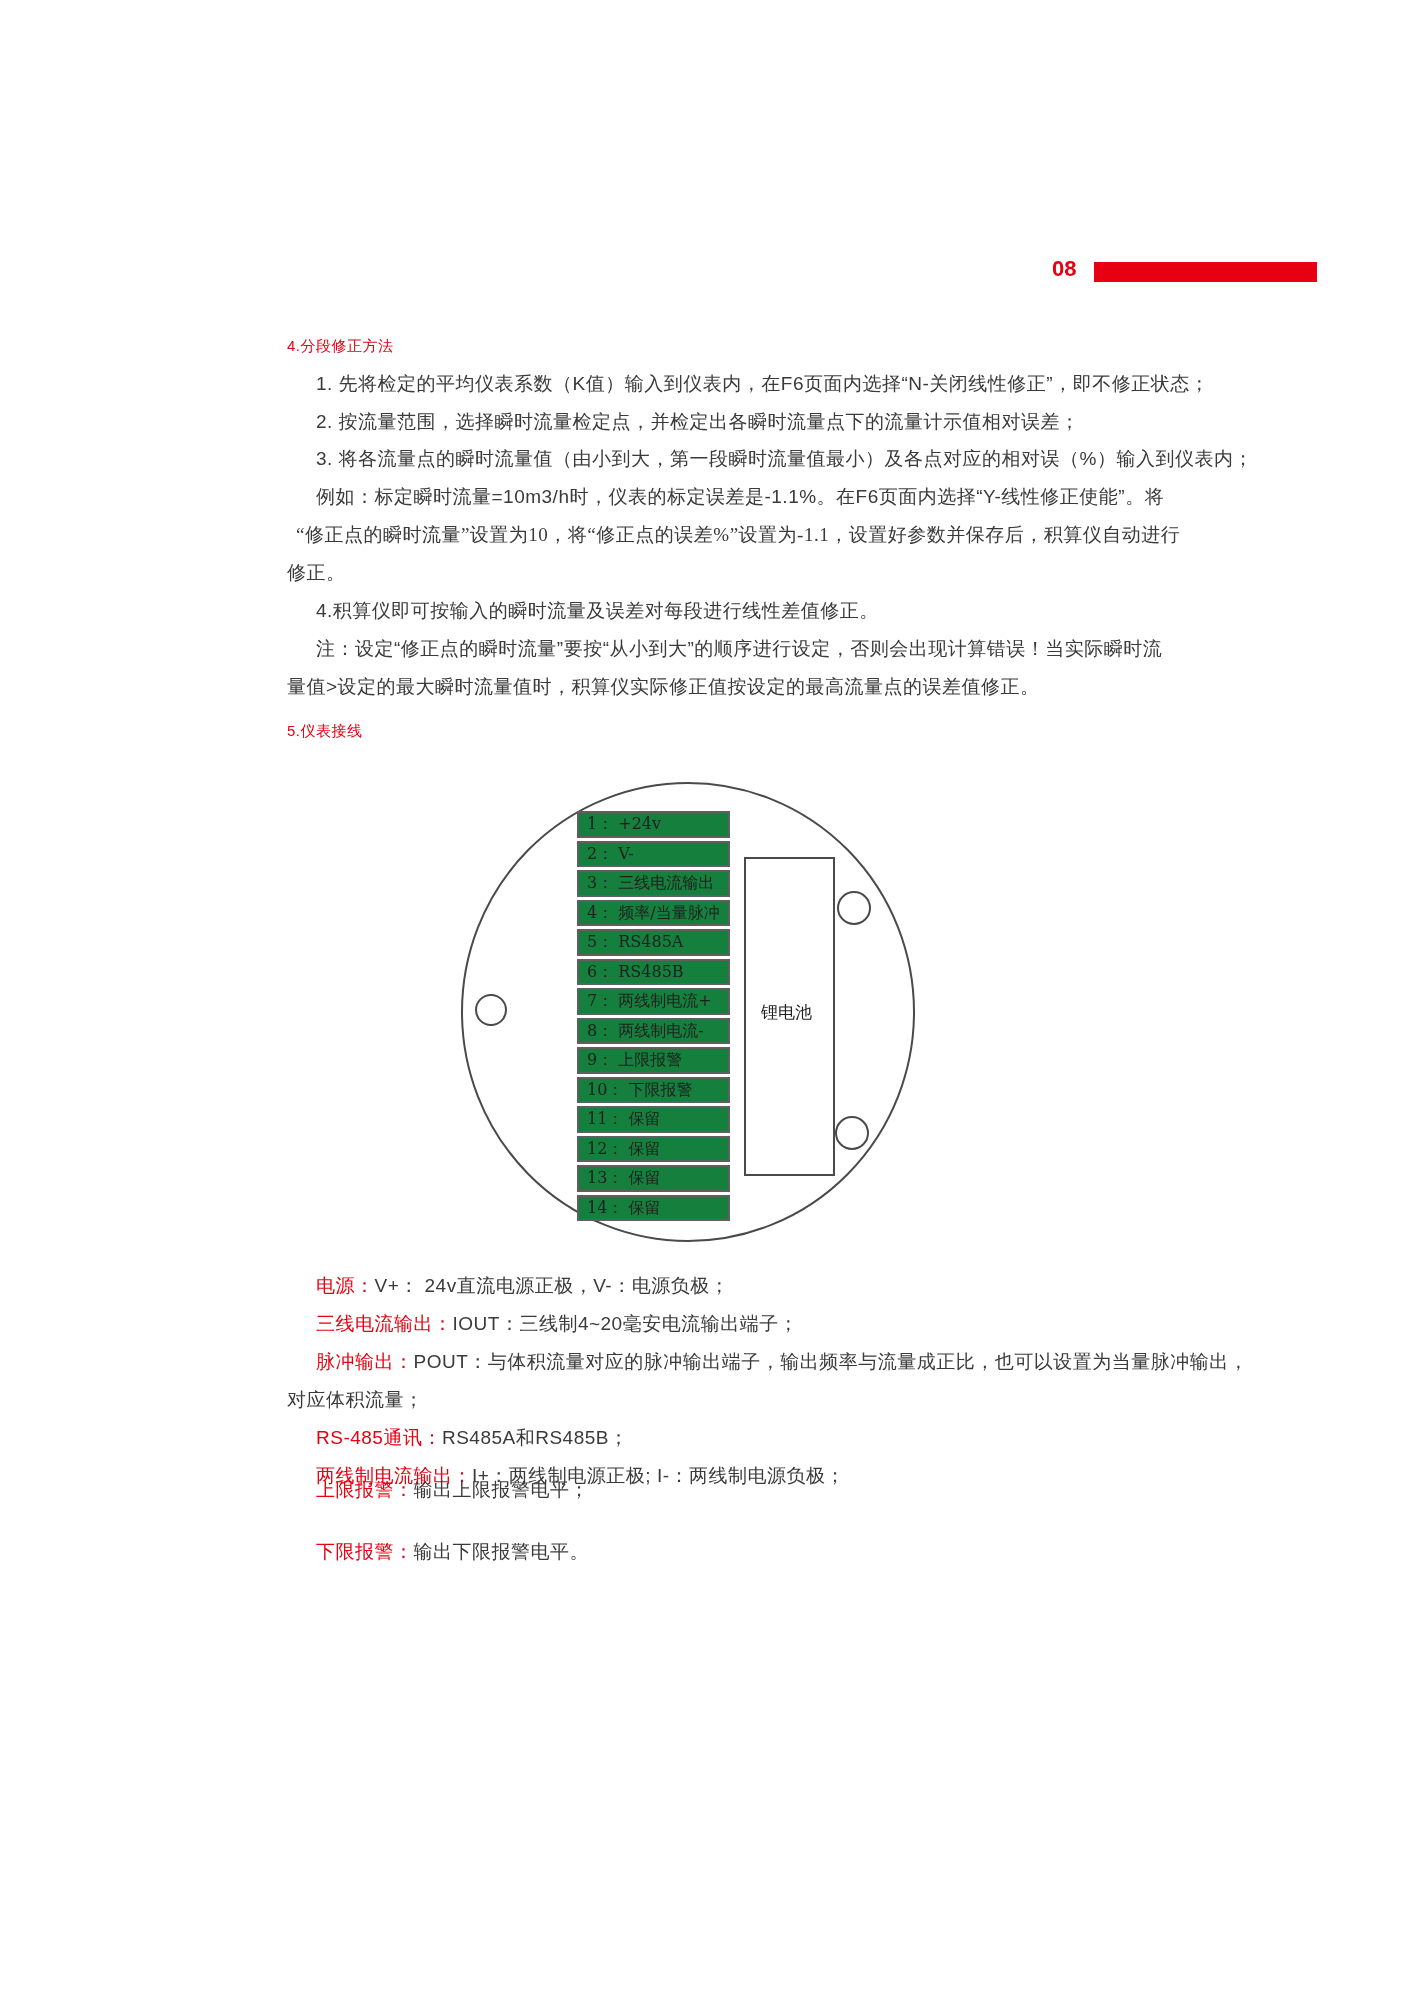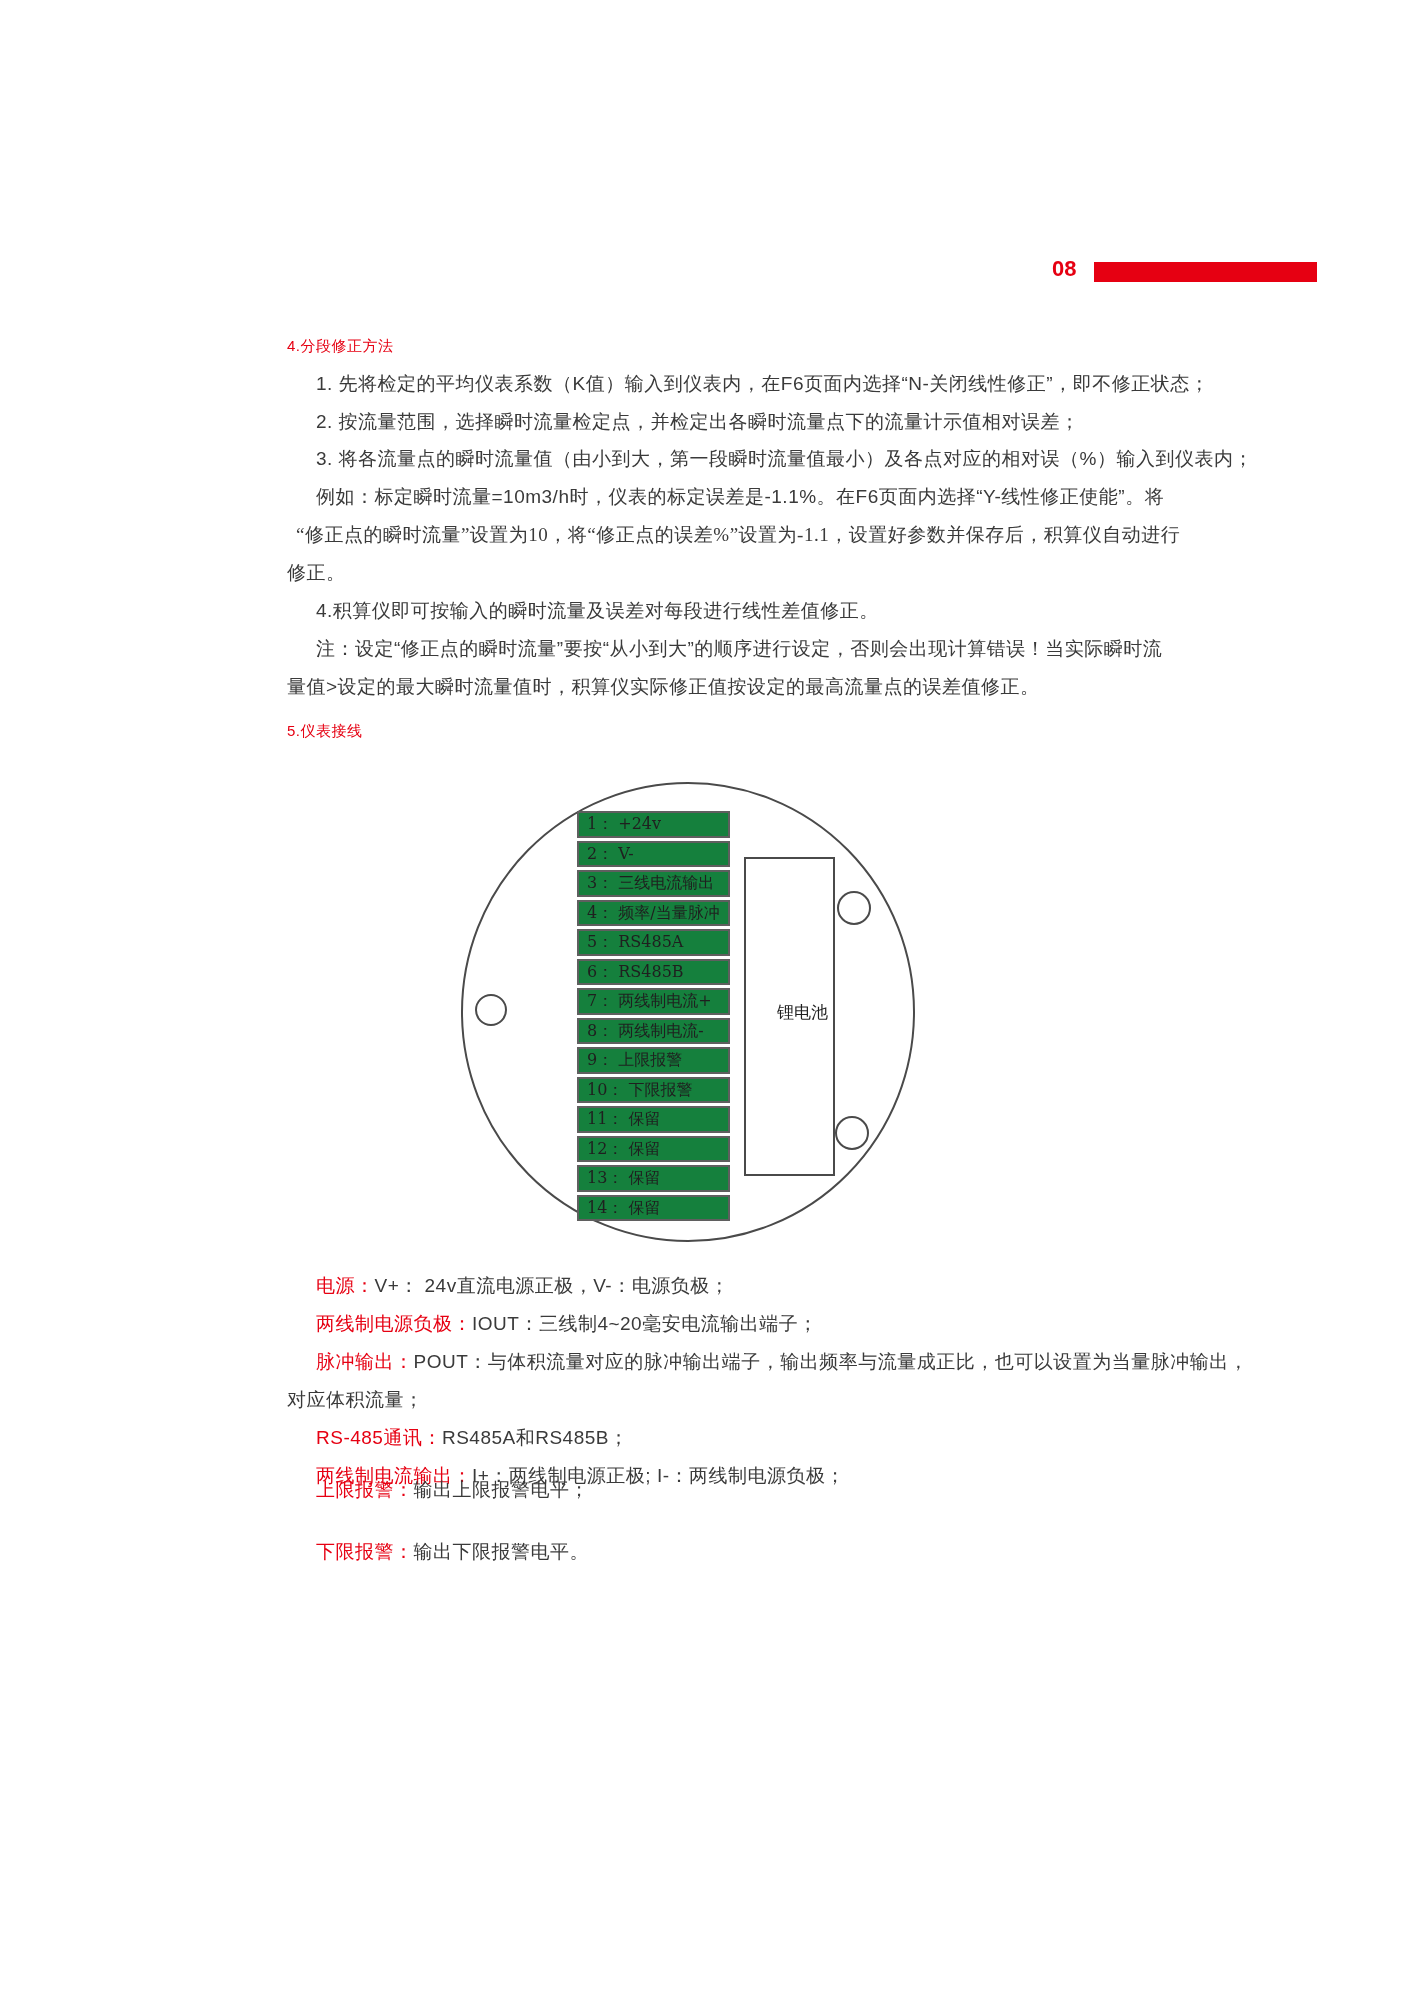--- a/index.html
+++ b/index.html
@@ -44,21 +44,21 @@
     background:#15803d;
     font-family:"DejaVu Serif", serif;
     font-size:16px;line-height:22px;
     color:#1f1f1f;
     padding-left:8px;
     white-space:nowrap;
     overflow:hidden;
   }
   #battery-label{
     position:absolute;left:745px;top:1001px;width:83px;
-    text-align:right;
+    text-align:center;
     font-family:"DejaVu Serif", serif;
     font-size:17px;color:#1f1f1f;
     white-space:nowrap;
   }
   .def-label{color:#e60012;}
 </style>
 </head>
 <body>
 
 <div id="page">
@@ -103,21 +103,21 @@
     <div class="terminal-row">11： 保留</div>
     <div class="terminal-row">12： 保留</div>
     <div class="terminal-row">13： 保留</div>
     <div class="terminal-row">14： 保留</div>
   </div>
 
   <div class="line indent" style="top:1274px;">
     <span class="def-label">电源：</span><span>V+： 24v直流电源正极，V-：电源负极；</span>
   </div>
   <div class="line indent" style="top:1312px;">
-    <span class="def-label">两线制电源负极：</span><span>IOUT：三线制4~20毫安电流输出端子；</span>
+    <span class="def-label">三线电流输出：</span><span>IOUT：三线制4~20毫安电流输出端子；</span>
   </div>
   <div class="line indent" style="top:1350px;">
     <span class="def-label">脉冲输出：</span><span>POUT：与体积流量对应的脉冲输出端子，输出频率与流量成正比，也可以设置为当量脉冲输出，</span>
   </div>
   <div class="line" style="top:1388px;">
     <span>对应体积流量；</span>
   </div>
   <div class="line indent" style="top:1426px;">
     <span class="def-label">RS-485通讯：</span><span>RS485A和RS485B；</span>
   </div>

